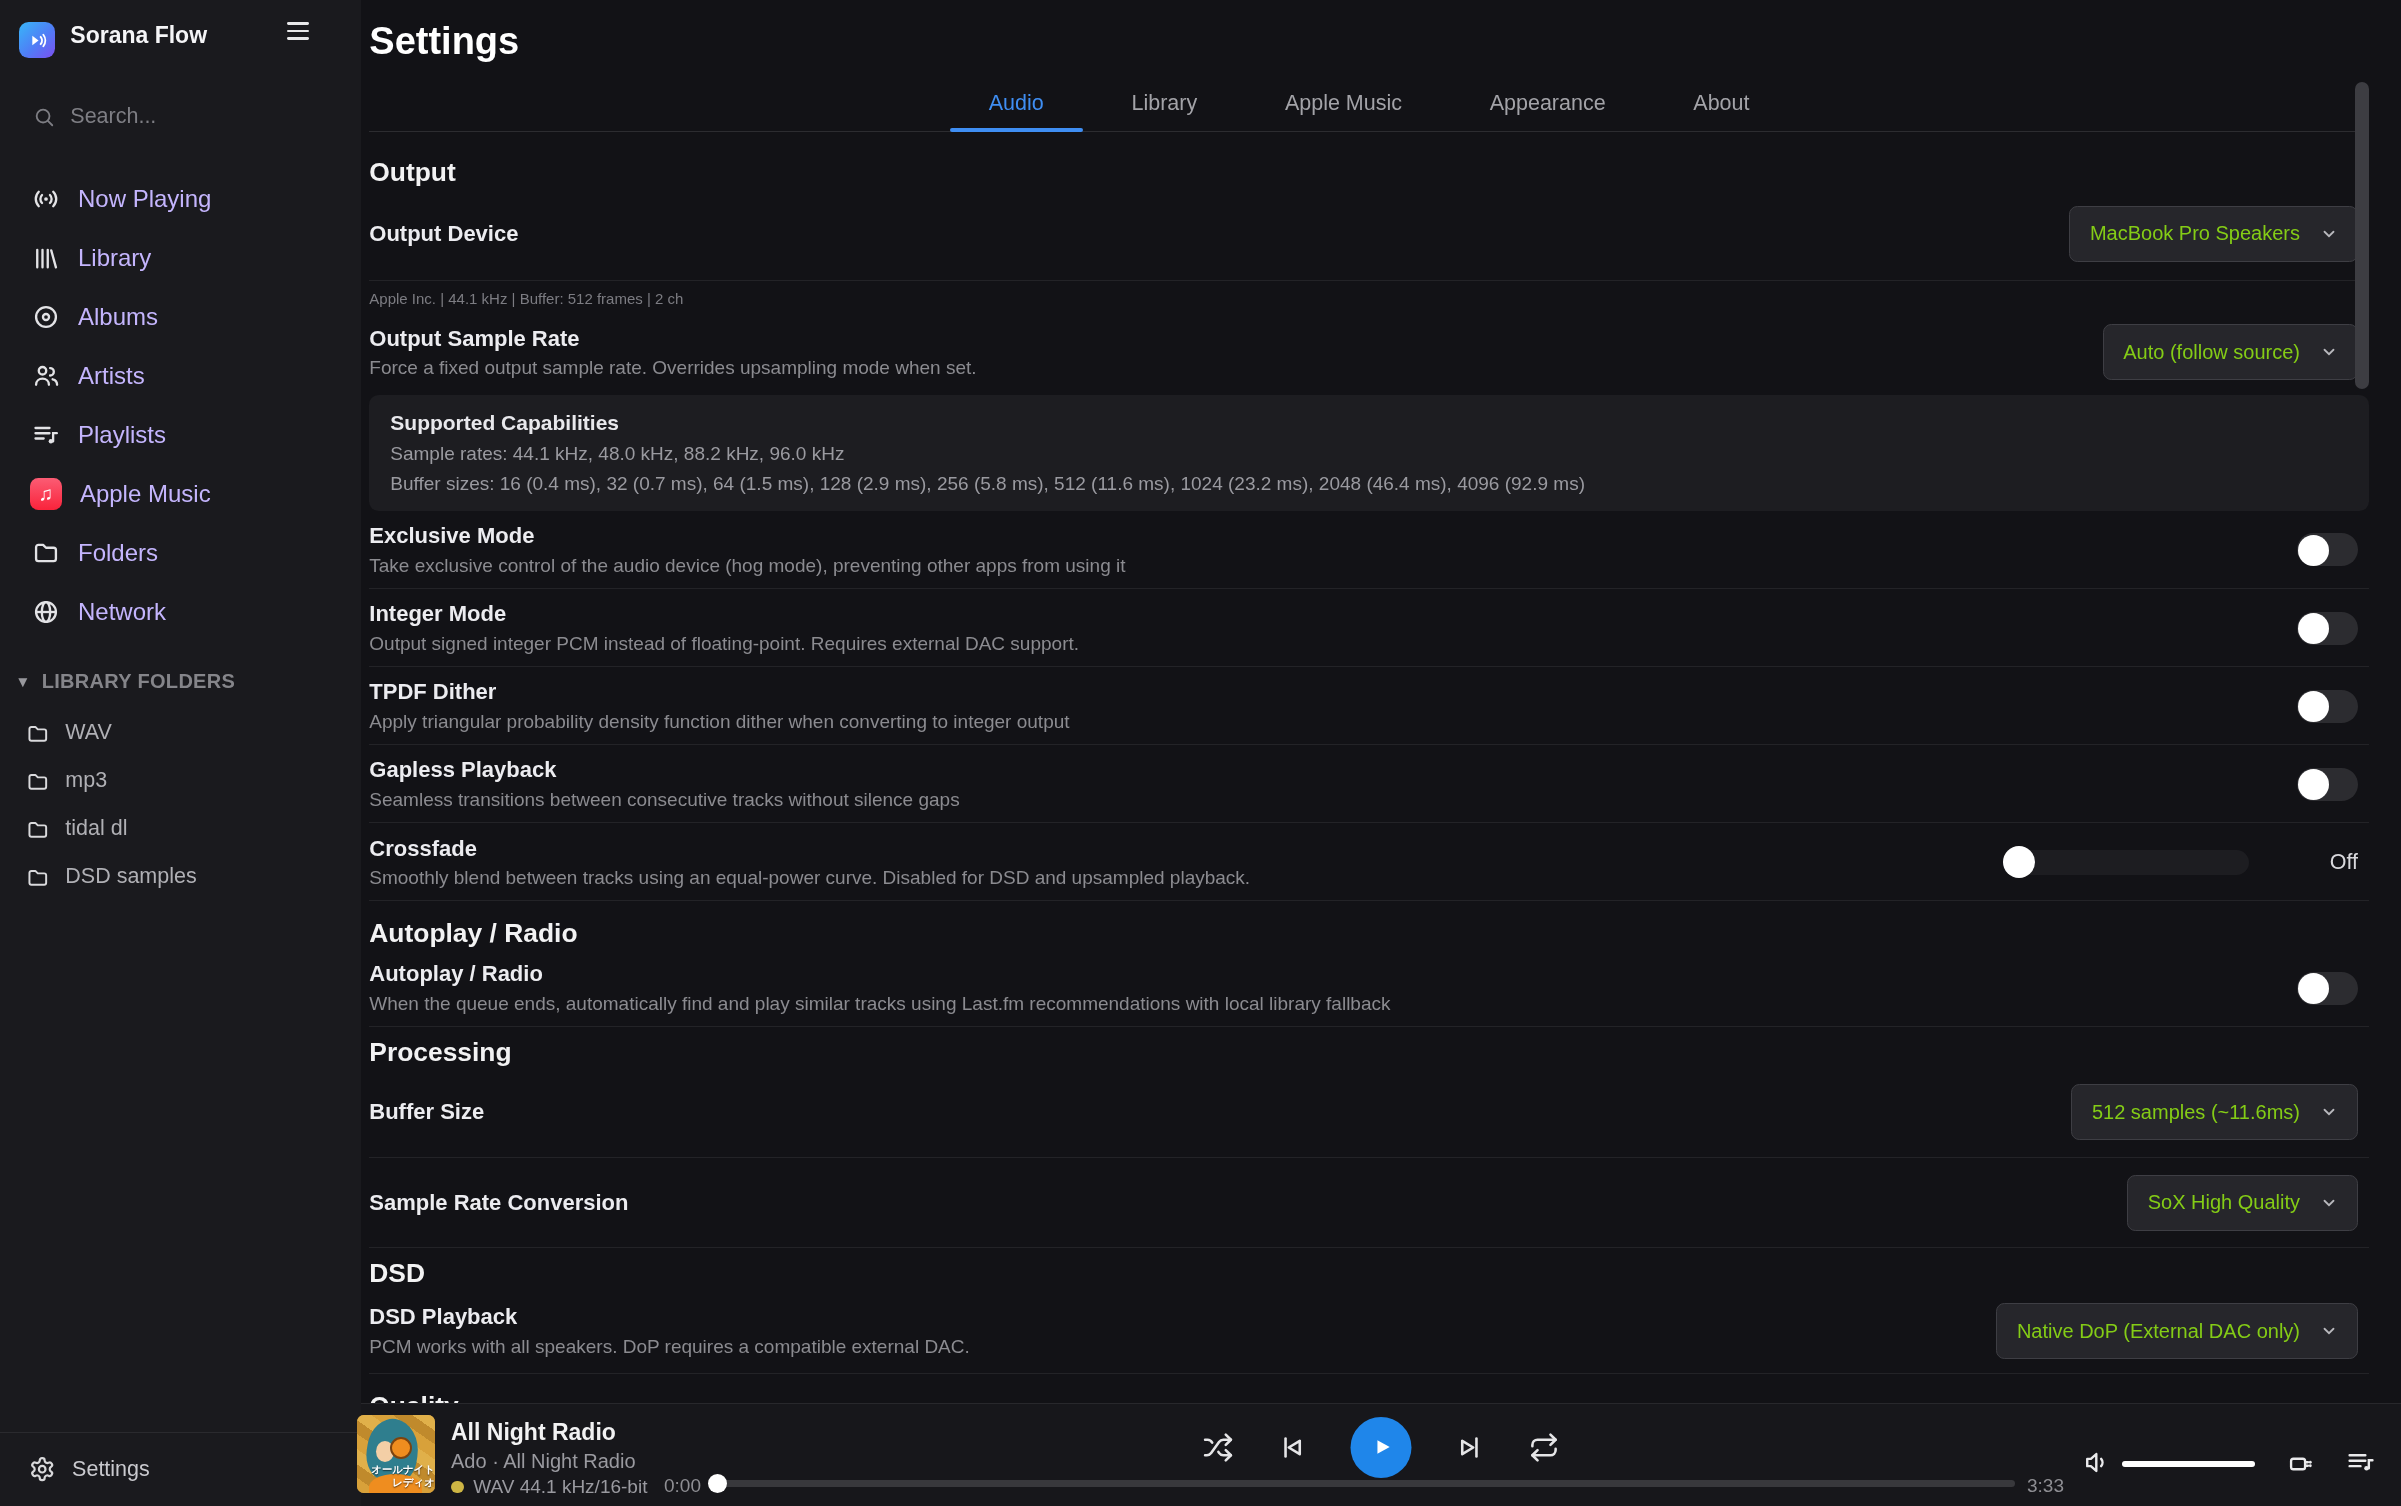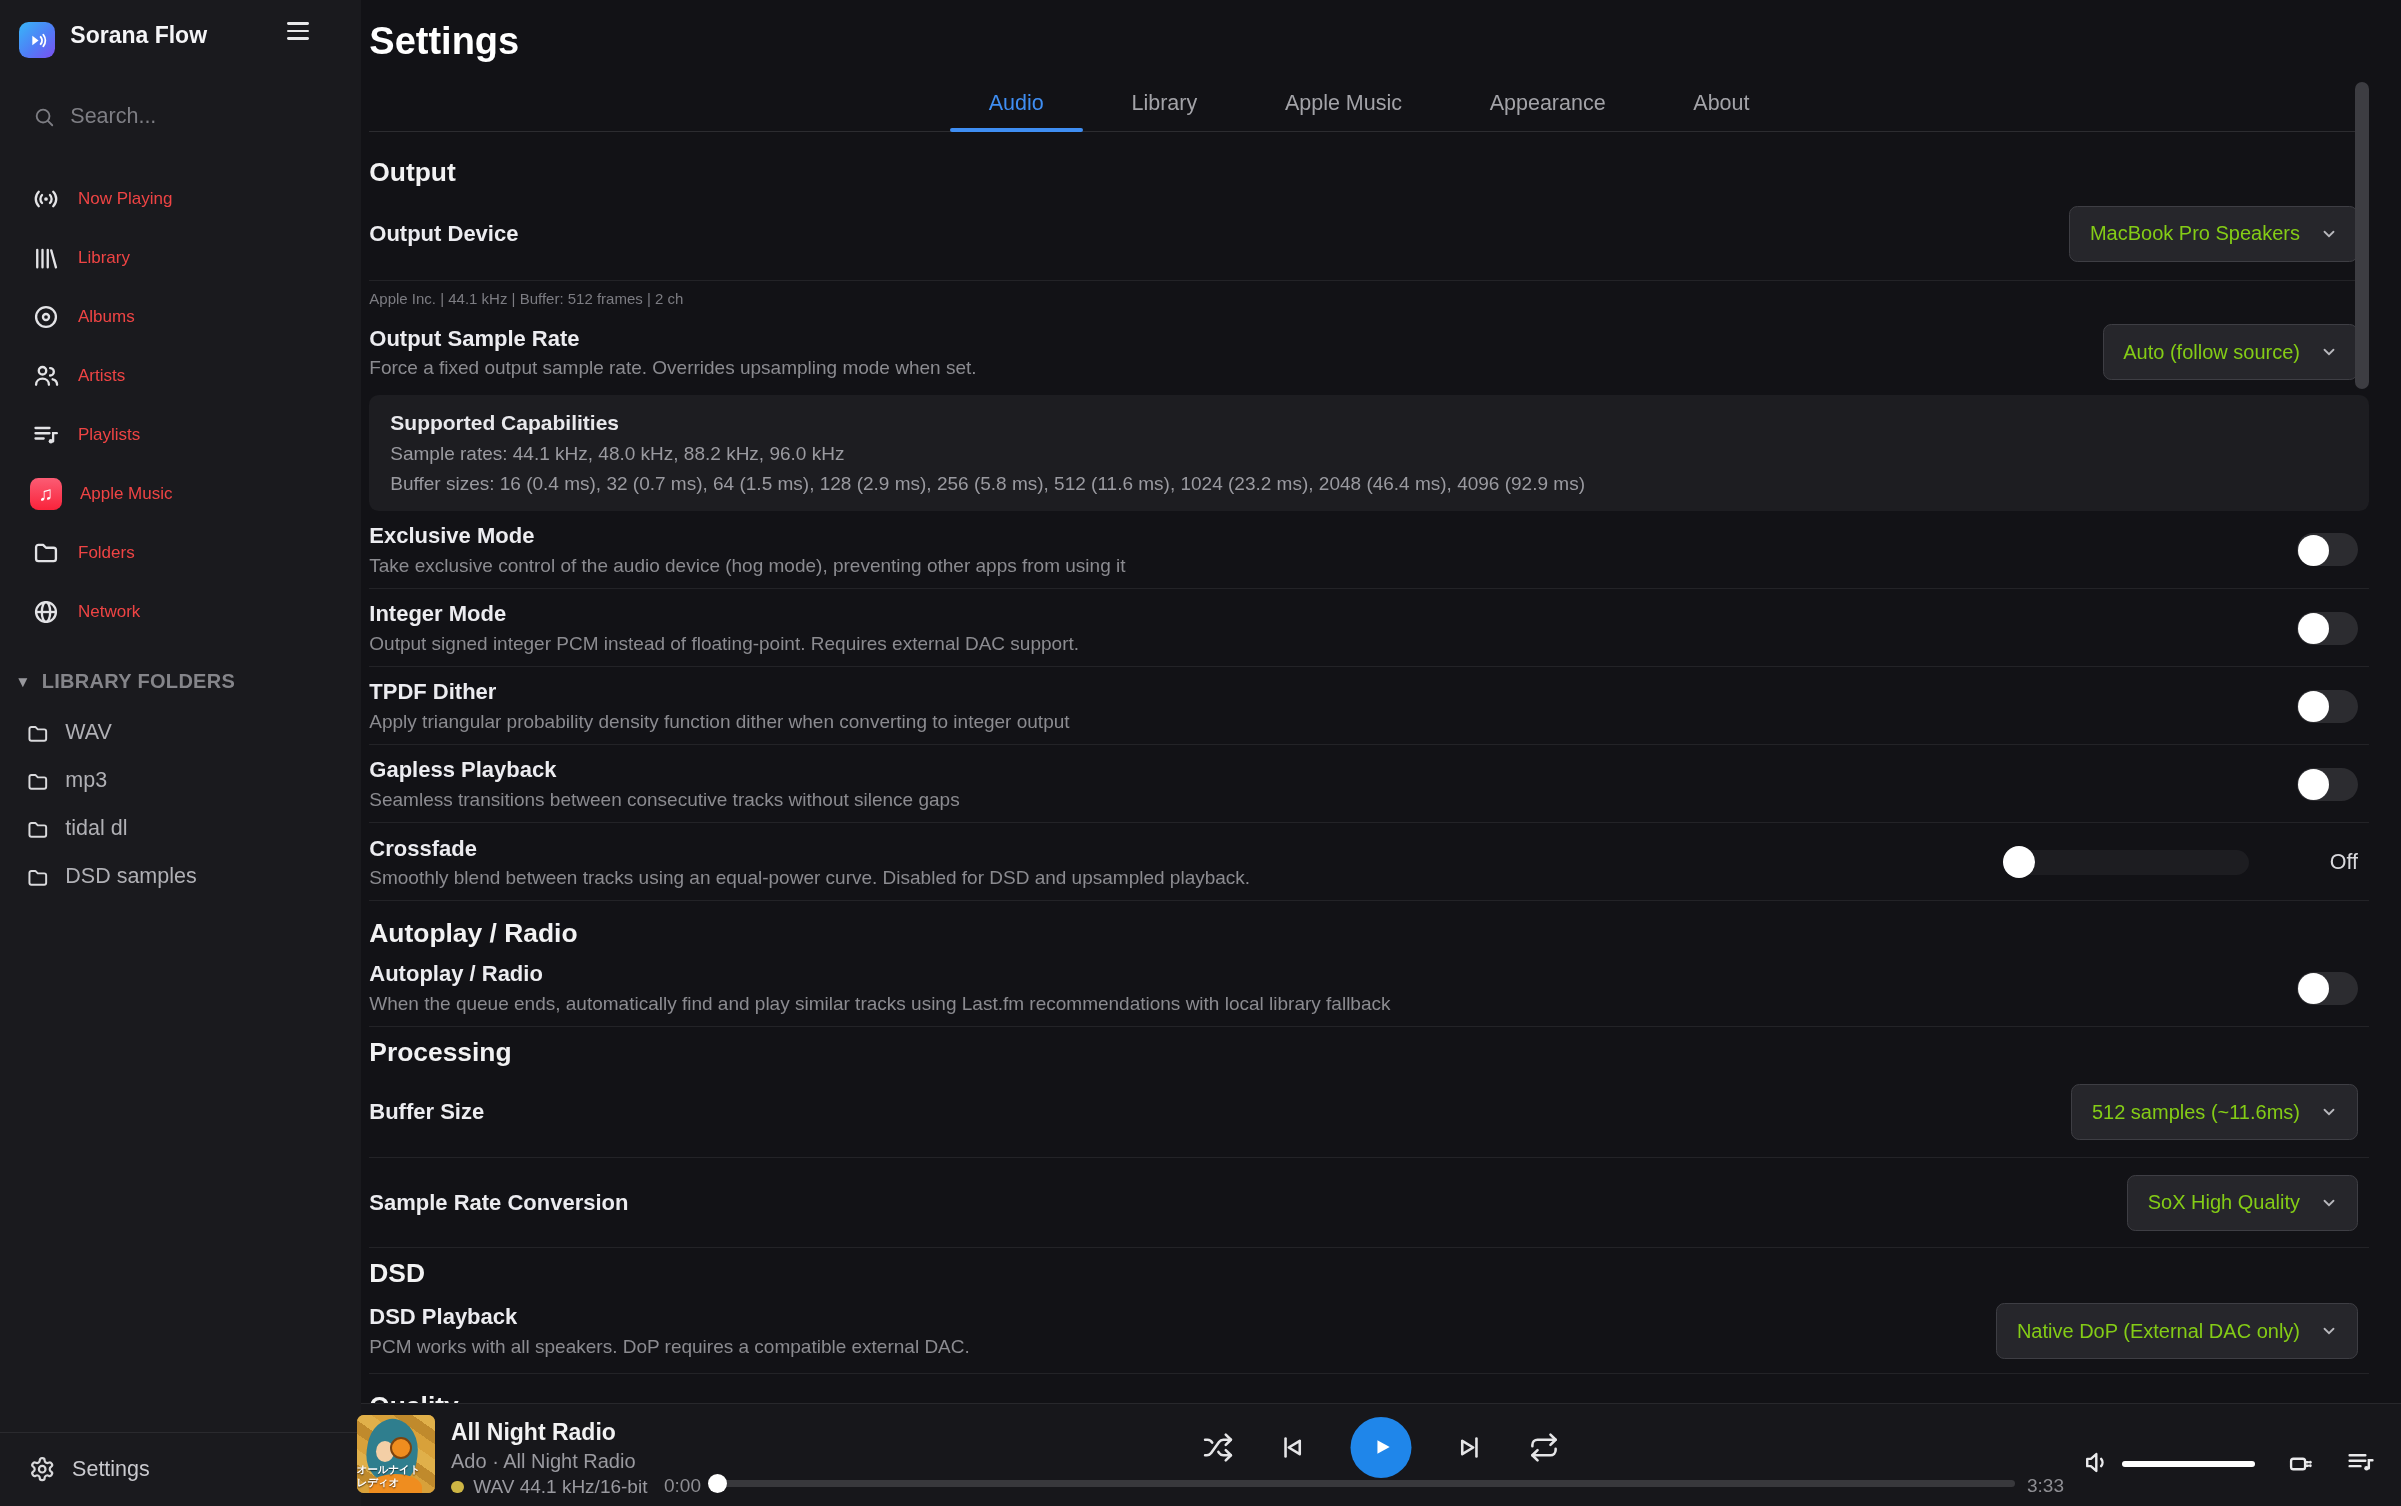--- a/index.html
+++ b/index.html
@@ -15,21 +15,21 @@
           background:linear-gradient(135deg,#38b6f8,#4f7df6 55%,#7c4ff0);
           display:flex; align-items:center; justify-content:center; }
   .app-name { font-size:23px; font-weight:700; color:#f5f5f7; margin-left:15.3px; flex:1; }
   .burger { width:22px; display:flex; flex-direction:column; gap:4.9px; cursor:pointer; margin-right:23.6px; }
   .burger span { height:2.8px; background:#e8e8ea; border-radius:1.4px; }
   .sb-search { display:flex; align-items:center; gap:15.3px; padding:0 28px 0 33px; margin-top:46px; color:#7e7e84; }
   .sb-search .stext { font-size:21.5px; }
   .nav { margin-top:40px; }
   .nav-item { display:flex; align-items:center; gap:18px; height:59px; padding-left:32px; cursor:pointer; }
   .nav-item .nicon { width:28px; height:28px; color:#e3e3e6; display:flex; align-items:center; justify-content:center; flex:none; }
-  .nav-item .nlabel { font-size:17px; color:#ef4444; }
+  .nav-item .nlabel { font-size:24px; color:#c4b5fd; }
   .am-badge { width:32px; height:32px; border-radius:8.3px; margin-left:-2.1px;
               background:linear-gradient(180deg,#fb5c74,#fa233b);
               display:flex; align-items:center; justify-content:center;
               color:#fff; font-size:19.5px; }
   .lf-header { display:flex; align-items:center; gap:11px; margin:29px 0 4.2px 15.3px;
                font-size:20px; font-weight:700; color:#85858a; letter-spacing:0.3px; cursor:pointer; }
   .lf-header .tri { font-size:15.3px; color:#98989d; }
   .folder-item { display:flex; align-items:flex-end; gap:15.3px; height:48px; padding-left:26.4px; cursor:pointer; }
   .folder-item .nicon { width:23.6px; height:23.6px; color:#d9d9dc; display:flex; flex:none; }
   .folder-item .nlabel { font-size:21.5px; color:#b0b0b5; }
@@ -85,21 +85,21 @@
          overflow:hidden; background:#d8a13a; }
   .art .bg { position:absolute; inset:0;
              background:repeating-linear-gradient(35deg,#d8a13a 0 12.5px,#c08a2c 12.5px 23.6px,#e0b04a 23.6px 36px); }
   .art .hair { position:absolute; left:9.7px; top:4.2px; width:51px; height:63px; background:#2f7e8e;
                border-radius:52% 60% 42% 50%; transform:rotate(9deg); }
   .art .face { position:absolute; left:19.5px; top:26.4px; width:18px; height:21px; background:#f3cfa6; border-radius:50%; }
   .art .phone { position:absolute; left:33px; top:22px; width:22px; height:22px; background:#ef8d1f;
                 border:2.8px solid #7c430f; border-radius:50%; }
   .art .shirt { position:absolute; left:12.5px; bottom:-7px; width:53px; height:26.4px; background:#ef8d1f;
                 border-radius:50% 50% 0 0; }
-  .art .atext { position:absolute; left:0; right:0; bottom:4.2px; text-align:left; color:#fff;
+  .art .atext { position:absolute; left:0; right:0; bottom:4.2px; text-align:right; color:#fff;
                 font-size:10.4px; font-weight:700; line-height:1.25; text-shadow:0 0.7px 1.4px rgba(0,0,0,.7); }
   .trk-title { position:absolute; left:90px; top:15.3px; font-size:23px; font-weight:600; color:#f2f2f3; }
   .trk-artist { position:absolute; left:90px; top:46px; font-size:20px; color:#9a9aa0; }
   .trk-badge { position:absolute; left:90px; top:72px; display:flex; align-items:center; gap:9.7px; }
   .dot { width:12.5px; height:12.5px; border-radius:50%; background:#cdb544; }
   .badge-text { font-size:19px; color:#9a9aa0; }
   .controls { position:absolute; left:50%; top:12.5px; transform:translateX(-50%);
               display:flex; align-items:center; gap:43px; }
   .pbtn { width:31px; height:31px; color:#e5e5e7; display:flex; align-items:center; justify-content:center; cursor:pointer; }
   .play-btn { width:61px; height:61px; border-radius:50%; background:#1f86ea; display:flex;

